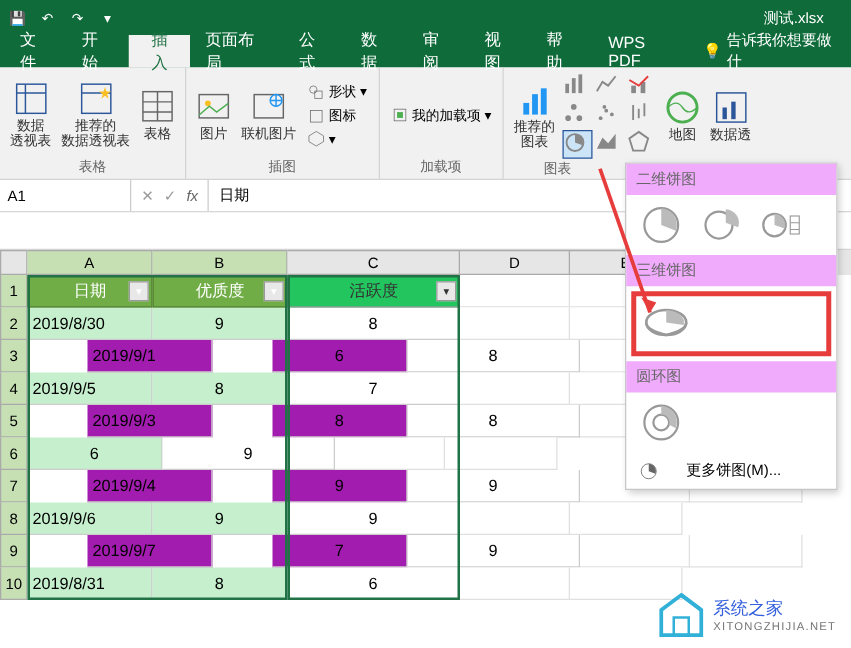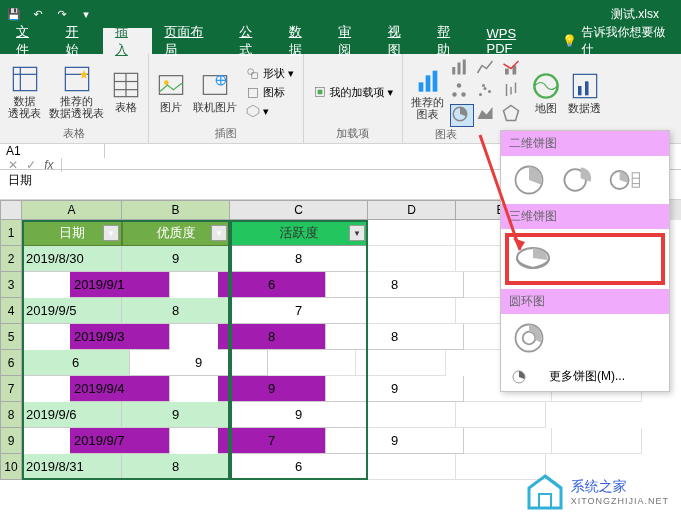--- a/index.html
+++ b/index.html
@@ -4,35 +4,35 @@
   <style>
     * { margin: 0; padding: 0; box-sizing: border-box; font-family: "Microsoft YaHei", Arial, sans-serif; }
     body { width: 681px; height: 518px; background: #fff; overflow: hidden; position: relative; font-size: 12px; }
     
     .titlebar { height: 28px; background: #0f6b3a; display: flex; align-items: center; padding: 0 4px; }
     .titlebar-icons { display: flex; gap: 4px; align-items: center; }
     .titlebar-icons span { color: #fff; font-size: 11px; width: 20px; text-align: center; }
     .title-text { position: absolute; right: 22px; color: #fff; top: 6px; font-size: 12px; }
     
     .menutabs { height: 26px; background: #0f6b3a; display: flex; align-items: stretch; padding-left: 4px; }
-    .menutab { padding: 0 12px; color: #fff; display: flex; align-items: center; cursor: pointer; font-size: 13px; text-decoration: underline; }
-    .menutab.active { background: #f1f1f1; color: #217346; }
+    .menutab { padding: 0 12px; color: #fff; display: flex; align-items: center; cursor: pointer; font-size: 13px; }
+    .menutab.active { background: #f1f1f1; color: #217346; text-align: center; }
     .tell-me { color: #fff; font-size: 12px; margin-left: auto; display: flex; align-items: center; gap: 4px; padding: 0 6px; }
     
     .ribbon { height: 90px; background: #f1f1f1; border-bottom: 1px solid #d4d4d4; display: flex; }
     .ribbon-group { border-right: 1px solid #d4d4d4; display: flex; flex-direction: column; align-items: center; justify-content: space-between; padding: 4px 6px 2px; }
     .ribbon-group-content { display: flex; align-items: center; gap: 4px; flex: 1; }
     .ribbon-group-label { font-size: 11px; color: #666; text-align: center; }
     .ribbon-btn { display: flex; flex-direction: column; align-items: center; gap: 2px; cursor: pointer; padding: 2px; }
     .ribbon-btn-icon { width: 28px; height: 28px; display: flex; align-items: center; justify-content: center; }
     .ribbon-btn-label { font-size: 11px; color: #333; text-align: center; line-height: 12px; }
     .small-items { display: flex; flex-direction: column; gap: 2px; font-size: 11px; }
     .small-item { display: flex; align-items: center; gap: 3px; cursor: pointer; padding: 1px 3px; }
     
-    .formula-bar { height: 26px; background: #fff; border-bottom: 1px solid #ccc; display: flex; align-items: flex-start; flex-direction: column; }
+    .formula-bar { height: 26px; background: #fff; border-bottom: 1px solid #ccc; display: flex; align-items: center; }
     .name-box { width: 105px; border-right: 1px solid #ccc; padding: 0 6px; height: 100%; display: flex; align-items: center; }
     .fx-box { display: flex; align-items: center; padding: 0 8px; gap: 8px; border-right: 1px solid #ccc; height: 100%; }
     .fx-icon { font-style: italic; color: #666; }
     .formula-input { flex: 1; padding: 0 8px; }
     
     .spacer-row { height: 30px; background: #fff; border-bottom: 1px solid #d4d4d4; }
     
     .grid { position: relative; }
     .col-headers { display: flex; height: 20px; background: #e6e6e6; }
     .corner { width: 22px; border: 1px solid #aaa; background: #e6e6e6; }

